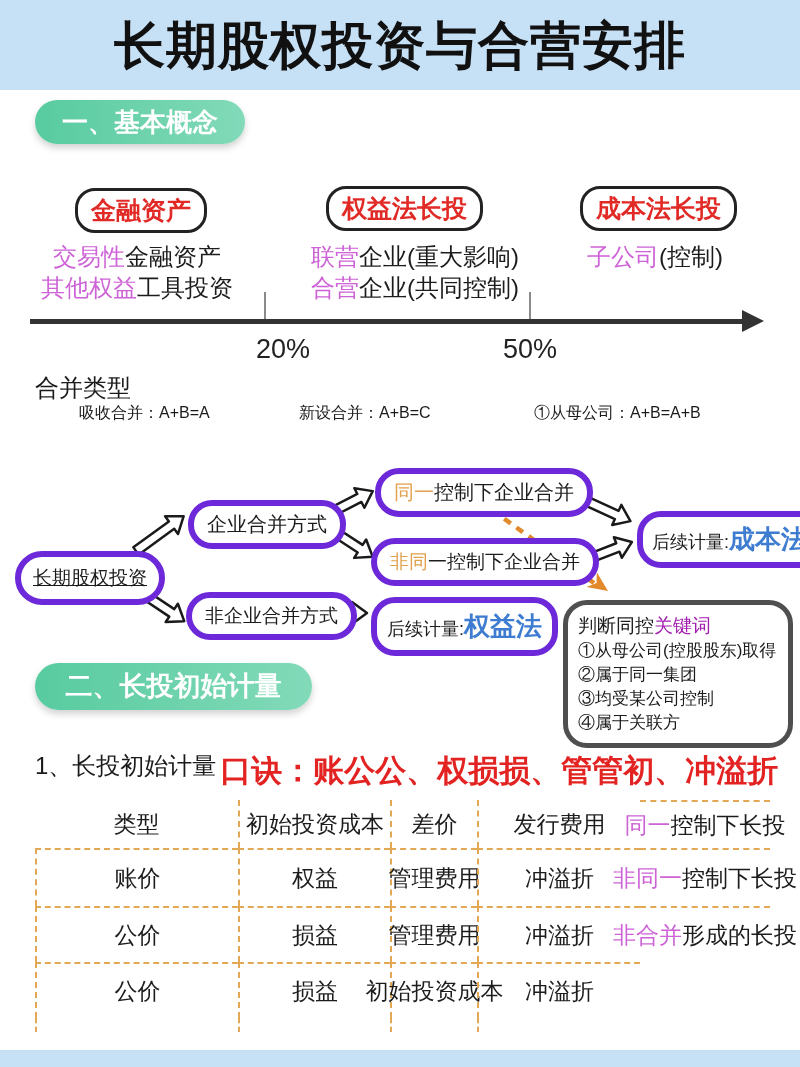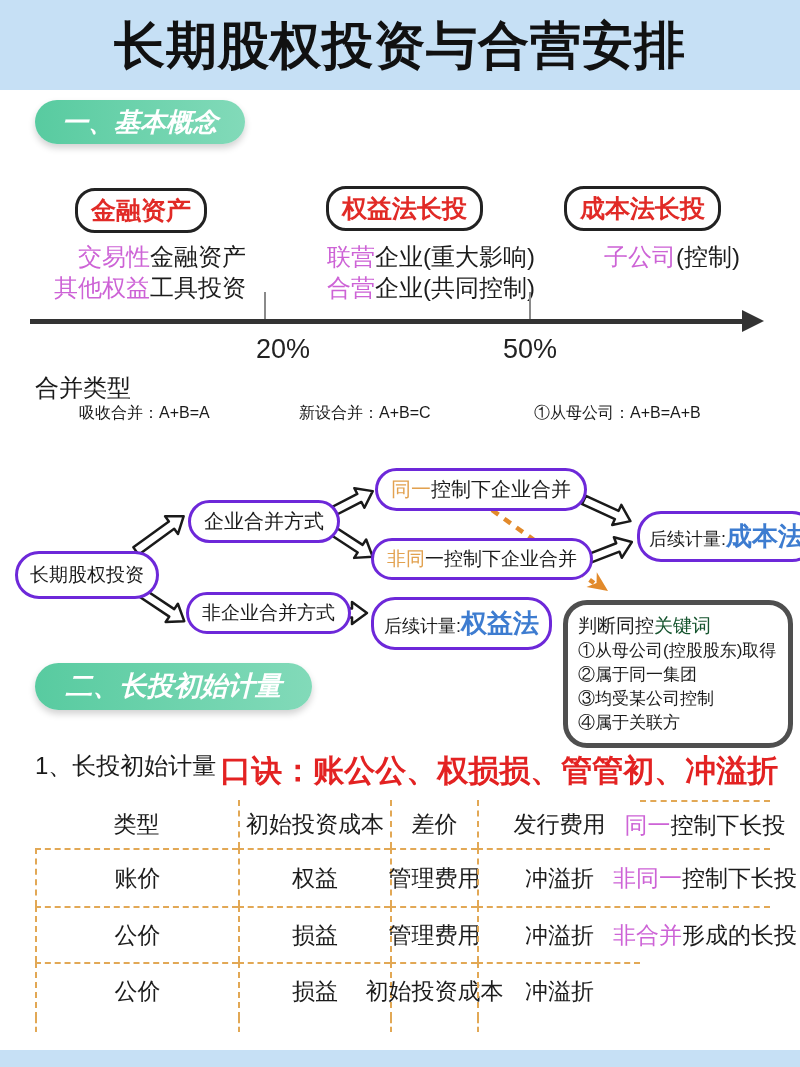--- a/index.html
+++ b/index.html
@@ -12,62 +12,61 @@
   .main-title{
     position:absolute;left:0;top:0;width:800px;height:114px;line-height:92px;
     text-align:center;font-size:51px;font-weight:900;color:#111;letter-spacing:1px;
   }
   .bottom-bar{position:absolute;left:0;top:1050px;width:800px;height:17px;background:#c6e0f5;}
   
   .pill{
     position:absolute;background:linear-gradient(90deg,#58cba0,#82dab9);
     color:#fff;font-weight:700;border-radius:26px;text-align:center;
     box-shadow:0 4px 7px rgba(0,0,0,.18);
-    font-style:italic;
   }
   .pill1{left:35px;top:100px;width:210px;height:44px;font-size:26px;line-height:44px;}
   .pill2{left:35px;top:663px;width:277px;height:47px;font-size:27px;line-height:47px;}
   
   .red-box{
     position:absolute;background:#fff;border:3px solid #222;border-radius:20px;
     color:#e12a26;font-size:25px;font-weight:600;padding:3px 13px;white-space:nowrap;
   }
-  .concept-col{position:absolute;text-align:right;font-size:24px;line-height:31px;white-space:nowrap;}
+  .concept-col{position:absolute;text-align:center;font-size:24px;line-height:31px;white-space:nowrap;}
   
   .tl-line{position:absolute;left:30px;top:319px;width:714px;height:5px;background:#333;}
   .tl-head{position:absolute;left:742px;top:310px;width:0;height:0;
     border-left:22px solid #333;border-top:11px solid transparent;border-bottom:11px solid transparent;}
   .tl-tick{position:absolute;top:292px;width:2px;height:28px;background:#8a8a8a;}
   .tl-label{position:absolute;top:334px;width:90px;text-align:center;font-size:27px;color:#222;}
   
   .merge-title{position:absolute;left:35px;top:372px;font-size:24px;}
   .merge-item{position:absolute;top:403px;font-size:16px;white-space:nowrap;margin-left:44px;}
   
   .node{
-    position:absolute;background:#fff;border:3px solid #6d28d9;border-radius:24px;
+    position:absolute;background:#fff;border:6px solid #6d28d9;border-radius:24px;
     padding:5px 13px;font-size:20px;color:#1b1b1b;white-space:nowrap;
   }
-  .node-root{left:15px;top:551px;font-size:19px;padding:8px 12px;border-radius:28px;}
+  .node-root{left:15px;top:551px;font-size:19px;padding:8px 12px;border-radius:28px;text-decoration:underline;}
   .node-biz{left:188px;top:500px;font-size:20px;}
   .node-nonbiz{left:186px;top:592px;font-size:19px;}
   .node-same{left:375px;top:468px;font-size:20px;}
   .node-nonsame{left:371px;top:538px;font-size:19px;}
   .node-cost{left:637px;top:511px;font-size:18px;padding:5px 9px;}
   .node-equity{left:371px;top:597px;font-size:18px;padding:6px 10px;}
   .kw-box{
     position:absolute;left:563px;top:600px;width:230px;box-sizing:border-box;
     background:#fff;border:5px solid #4f4f4f;border-radius:24px;padding:8px 10px;
   }
   .kw-title{font-size:19px;line-height:26px;white-space:nowrap;}
   .kw-item{font-size:17px;line-height:24px;color:#1b1b1b;white-space:nowrap;}
   
   .seg-black{color:#1c1c1c;}
   .seg-magenta{color:#cd63d6;}
   .seg-orange{color:#e2a14f;}
-  .seg-red{color:#14532d;}
+  .seg-red{color:#a21caf;}
   .seg-blue{color:#3d7cd0;font-size:26px;font-weight:700;}
   
   .mnemonic-row{position:absolute;left:35px;top:750px;display:flex;align-items:flex-start;white-space:nowrap;}
   .mnemonic-prefix{font-size:24px;color:#1a1a1a;}
   .mnemonic-red{font-size:31px;font-weight:800;color:#e32222;margin-left:4px;}
   
   .tbl{
     position:absolute;left:35px;top:800px;width:735px;display:grid;
     grid-template-columns:203px 152px 87px 163px 130px;
     grid-template-rows:48px 58px 56px 56px 14px;
@@ -82,21 +81,21 @@
 
 <div id="page">
 
   <div class="top-bar"></div>
   <div class="main-title">长期股权投资与合营安排</div>
 
   <div class="pill pill1">一、基本概念</div>
 
   <div class="red-box" style="left:75px;top:188px;">金融资产</div>
   <div class="red-box" style="left:326px;top:186px;">权益法长投</div>
-  <div class="red-box" style="left:564px;top:186px;">成本法长投</div>
+  <div class="red-box" style="left:580px;top:186px;">成本法长投</div>
 
   <div class="concept-col" style="left:28px;top:241px;width:218px;">
     <div><span class="seg-magenta">交易性</span><span class="seg-black">金融资产</span></div>
     <div><span class="seg-magenta">其他权益</span><span class="seg-black">工具投资</span></div>
   </div>
   <div class="concept-col" style="left:295px;top:241px;width:240px;">
     <div><span class="seg-magenta">联营</span><span class="seg-black">企业(重大影响)</span></div>
     <div><span class="seg-magenta">合营</span><span class="seg-black">企业(共同控制)</span></div>
   </div>
   <div class="concept-col" style="left:570px;top:241px;width:170px;">

